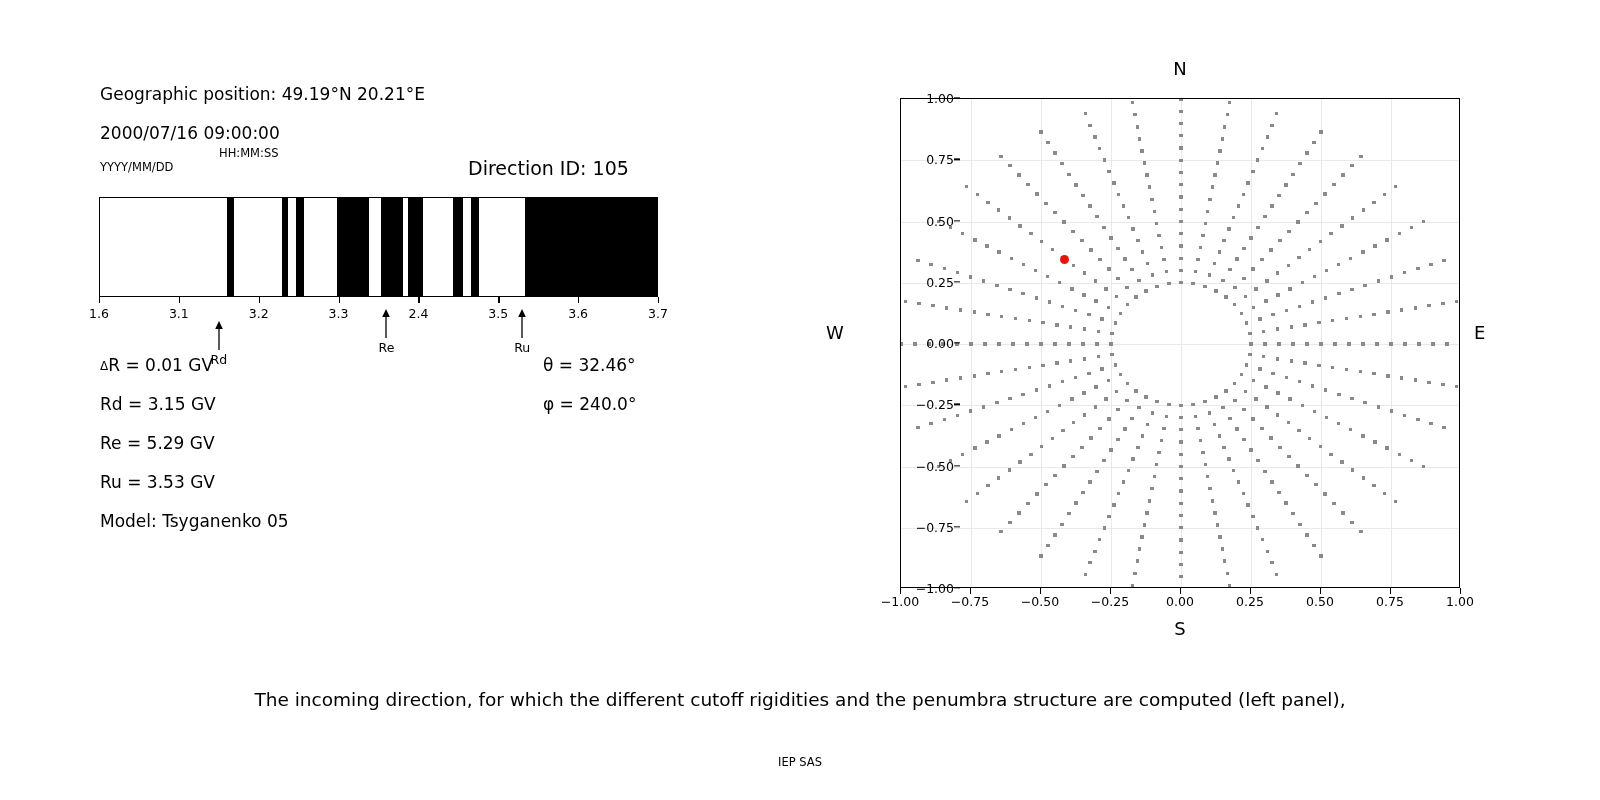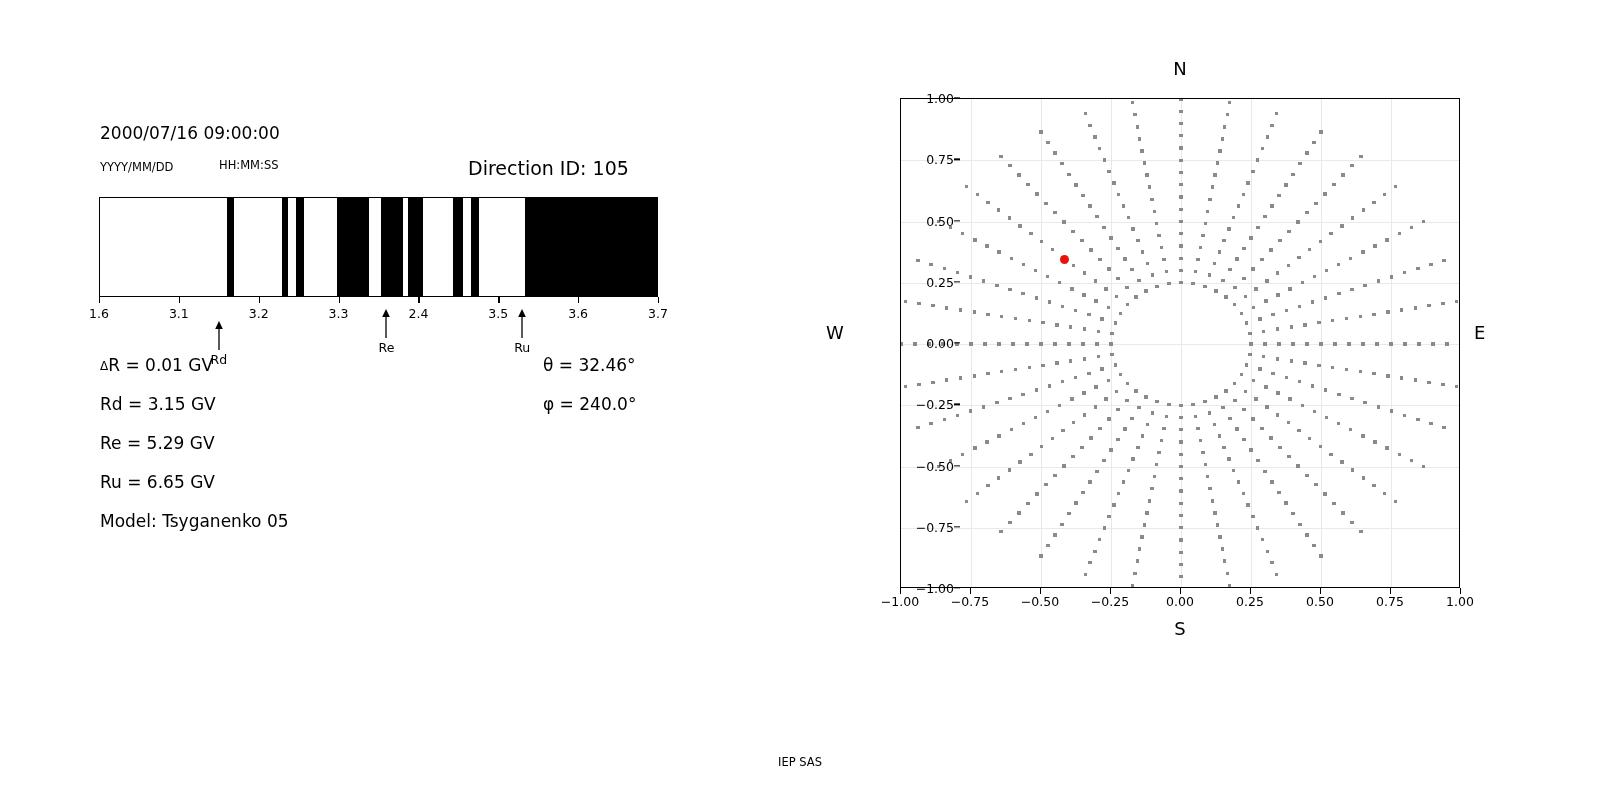--- a/index.html
+++ b/index.html
@@ -23,21 +23,21 @@
     width: 760px; height: 660px;
   }
   .info-line {
     position: absolute;
     white-space: nowrap;
     color: #000;
   }
   #geo-position { left: 100px; top: 84px; font-size: 17px; }
   #datetime     { left: 100px; top: 123px; font-size: 17px; }
   #fmt-date     { left: 100px; top: 160px; font-size: 11.5px; }
-  #fmt-time     { left: 219px; top: 158px; font-size: 11.5px; }
+  #fmt-time     { left: 219px; top: 146px; font-size: 11.5px; }
   #direction-id { left: 468px; top: 157px; font-size: 19px; }
 
   
   #penumbra-wrap {
     position: absolute;
     left: 99px; top: 197px;
     width: 559px; height: 100px;
   }
   #penumbra-bar {
     position: absolute;
@@ -196,20 +196,21 @@
     width: 1600px;
     text-align: center;
     font-size: 11.5px;
   }
 </style>
 </head>
 <body>
 
 <div id="left-panel">
 
+  <div class="info-line" id="geo-position">Geographic position: 49.19°N 20.21°E</div>
 
   <div class="info-line" id="datetime">2000/07/16 09:00:00</div>
 
   <div class="info-line" id="fmt-date">YYYY/MM/DD</div>
 
   <div class="info-line" id="fmt-time">HH:MM:SS</div>
 
   <div class="info-line" id="direction-id">Direction ID: 105</div>
 
   <div id="penumbra-wrap">
@@ -262,21 +263,21 @@
           <line x1="7" y1="29" x2="7" y2="4" stroke="#000" stroke-width="1.3"></line>
           <polygon points="7,0 3.2,8 10.8,8" fill="#000"></polygon>
         </svg>
         <span class="marker-label">Ru</span>
       </div>
     </div>
 
   <div class="param" id="p-dr"><span class="delta-small">Δ</span><span>R = 0.01 GV</span></div>
   <div class="param" id="p-rd">Rd = 3.15 GV</div>
   <div class="param" id="p-re">Re = 5.29 GV</div>
-  <div class="param" id="p-ru">Ru = 6.65 GV</div>
+  <div class="param" id="p-ru">Ru = 3.53 GV</div>
   <div class="param" id="p-model">Model: Tsyganenko 05</div>
   <div class="param" id="p-theta">θ = 32.46°</div>
   <div class="param" id="p-phi">φ = 240.0°</div>
 </div>
 
 <div id="right-panel">
   <div id="polar-plot">
       <div class="gridline-v" style="left: 70px;"></div>
       <div class="gridline-v" style="left: 140px;"></div>
       <div class="gridline-v" style="left: 210px;"></div>
@@ -905,14 +906,15 @@
     <div class="xtick-mark" style="left: 430px;"></div>
     <div class="xtick" style="left: 500px;">0.50</div>
     <div class="xtick-mark" style="left: 500px;"></div>
     <div class="xtick" style="left: 570px;">0.75</div>
     <div class="xtick-mark" style="left: 570px;"></div>
     <div class="xtick" style="left: 640px;">1.00</div>
     <div class="xtick-mark" style="left: 640px;"></div>
   </div>
 
 <div id="caption">
+  <div>The incoming direction, for which the different cutoff rigidities and the penumbra structure are computed (left panel),</div>
 </div>
 <div id="footer">IEP SAS</div>
 
 </body></html>

